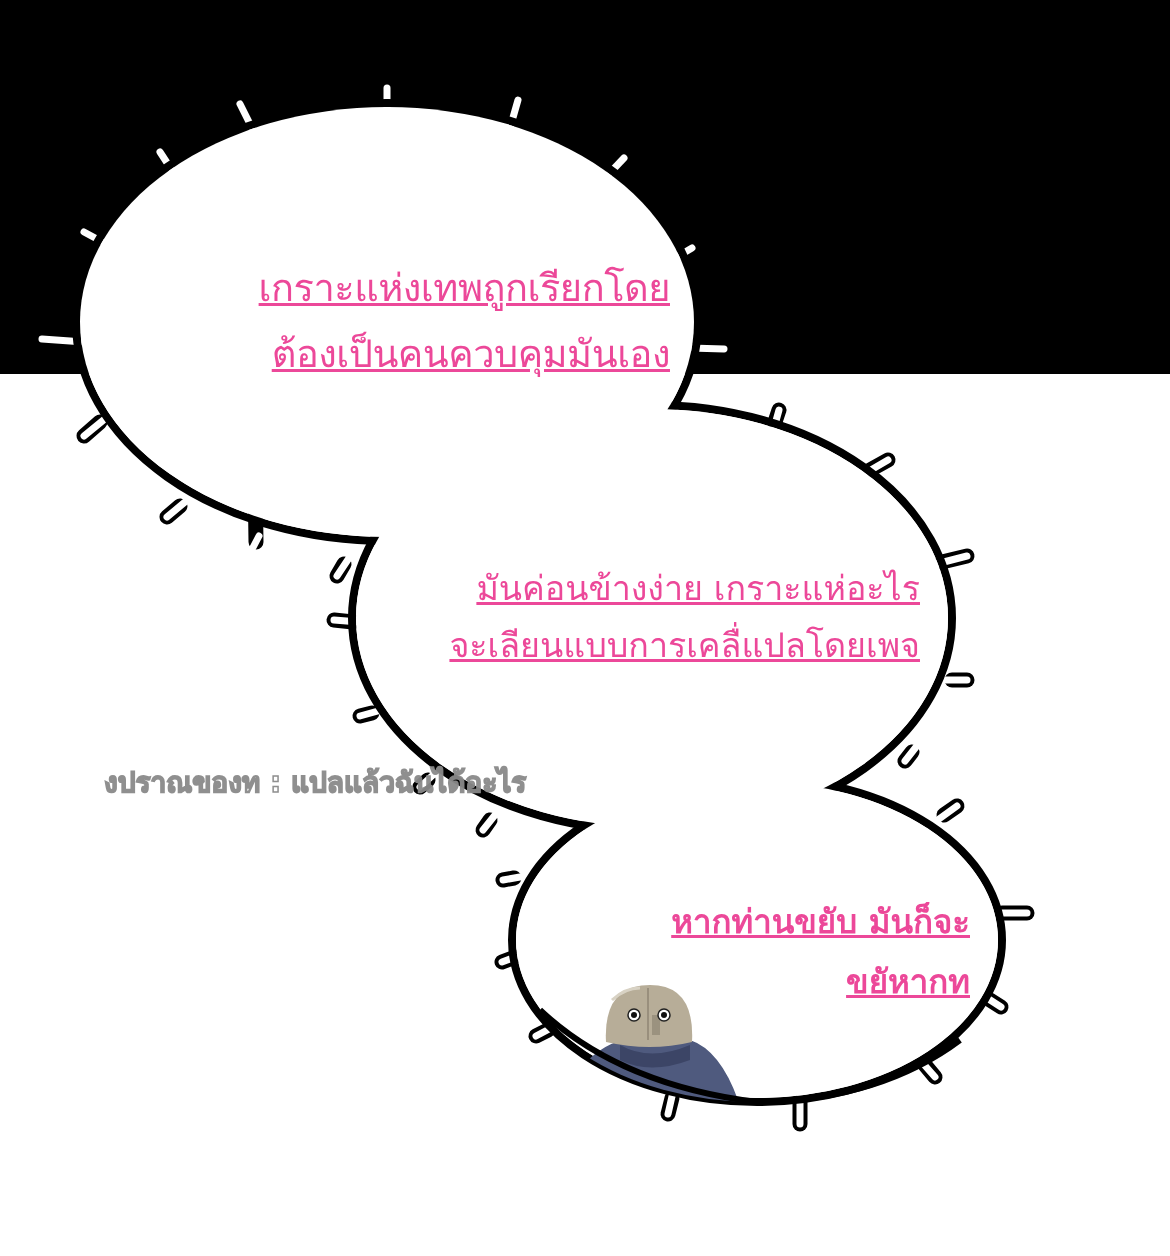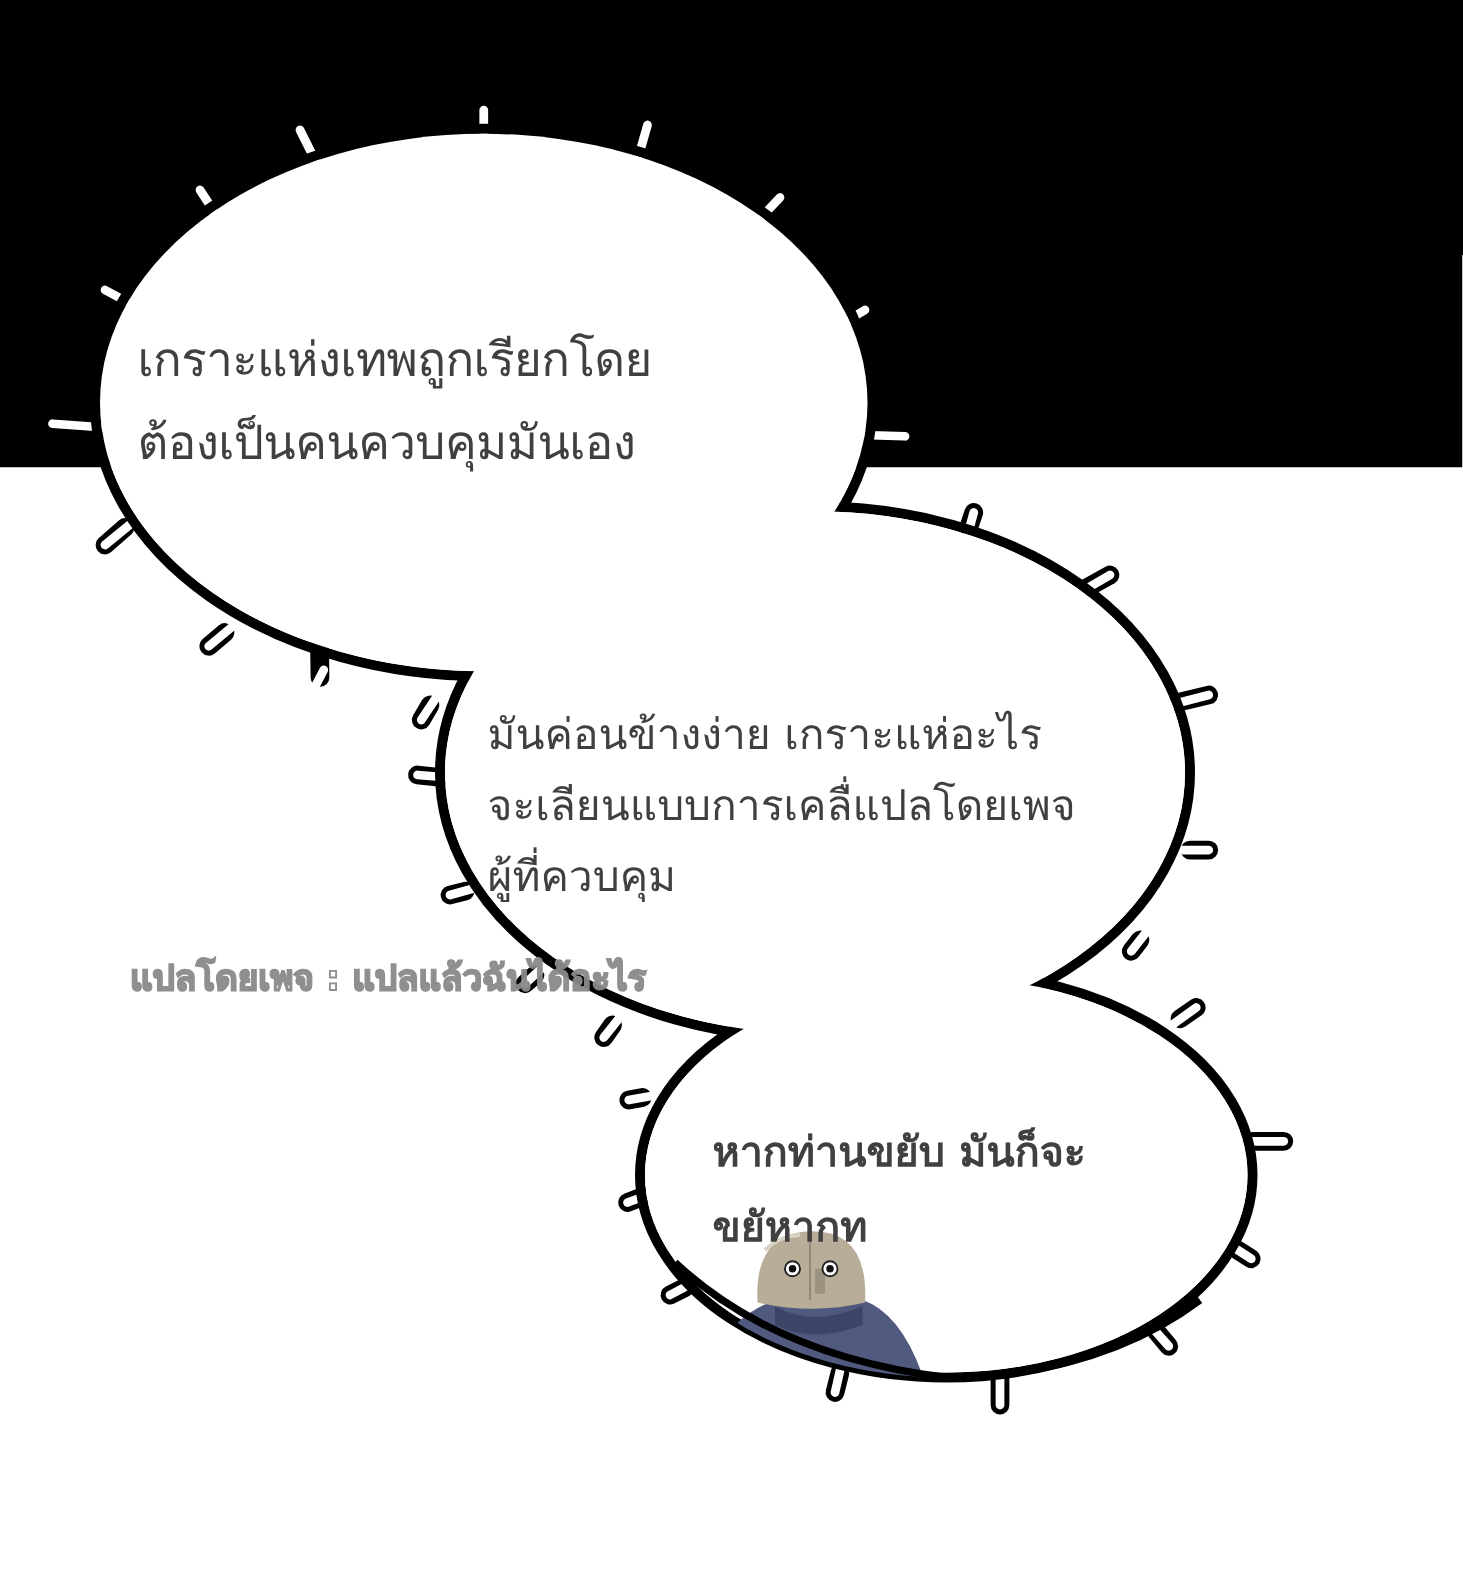--- a/index.html
+++ b/index.html
@@ -1,20 +1,20 @@
 <!DOCTYPE html>
 <html><head>
 <meta charset="utf-8">
 <style>
   html, body { margin: 0; padding: 0; }
   body { width: 1170px; height: 1256px; position: relative; overflow: hidden; background: #ffffff; font-family: "DejaVu Sans", sans-serif; }
   .bg-top { position: absolute; left: 0; top: 0; width: 1170px; height: 374px; background: #000000; }
   .bg-bottom { position: absolute; left: 0; top: 374px; width: 1170px; height: 882px; background: #ffffff; }
   svg.art { position: absolute; left: 0; top: 0; }
-  .txt { position: absolute; text-align: left; color: #404040; white-space: nowrap; }
+  .txt { position: absolute; text-align: right; color: #ec4899; white-space: nowrap; text-decoration: underline; }
   .bubble1-text { left: 110px; top: 255px; width: 560px; font-size: 38px; line-height: 66px; font-family: "DejaVu Sans", sans-serif; font-weight: 300; letter-spacing: -0.5px; }
   .bubble2-text { left: 390px; top: 560px; width: 530px; font-size: 34px; line-height: 57px; }
   .bubble3-text { left: 570px; top: 892px; width: 400px; font-size: 33px; line-height: 60px; font-weight: bold; }
   .line { display: block; }
   .watermark { position: absolute; left: 104px; top: 760px; font-size: 28px; font-weight: bold; color: #ffffff; -webkit-text-stroke: 1.5px #8a8a8a; letter-spacing: 0px; white-space: nowrap; opacity: 0.95; }
 </style>
 </head>
 <body>
 
 <div class="bg-top"></div>
@@ -127,21 +127,20 @@
 </svg>
 
 <div class="txt bubble1-text">
   <span class="line">เกราะแห่งเทพถูกเรียกโดย</span>
   <span class="line">ต้องเป็นคนควบคุมมันเอง</span>
 </div>
 
 <div class="txt bubble2-text">
   <span class="line">มันค่อนข้างง่าย เกราะแห่อะไร</span>
   <span class="line">จะเลียนแบบการเคลื่แปลโดยเพจ</span>
-  <span class="line">ผู้ที่ควบคุม</span>
 </div>
 
 <div class="txt bubble3-text">
   <span class="line">หากท่านขยับ มันก็จะ</span>
   <span class="line">ขยัหากท</span>
 </div>
 
-<div class="watermark">แปลโดยเพจ : แปลแล้วฉันได้อะไร</div>
+<div class="watermark">งปราณของท : แปลแล้วฉันได้อะไร</div>
 
 </body></html>

